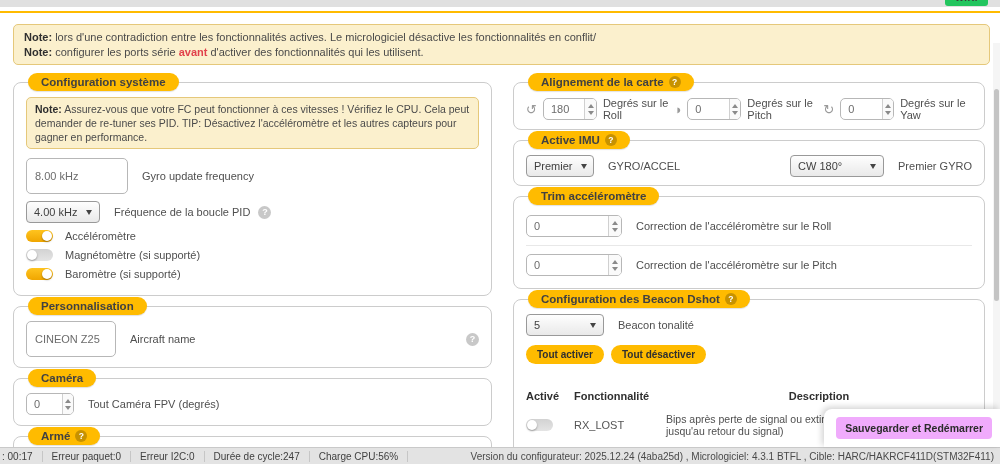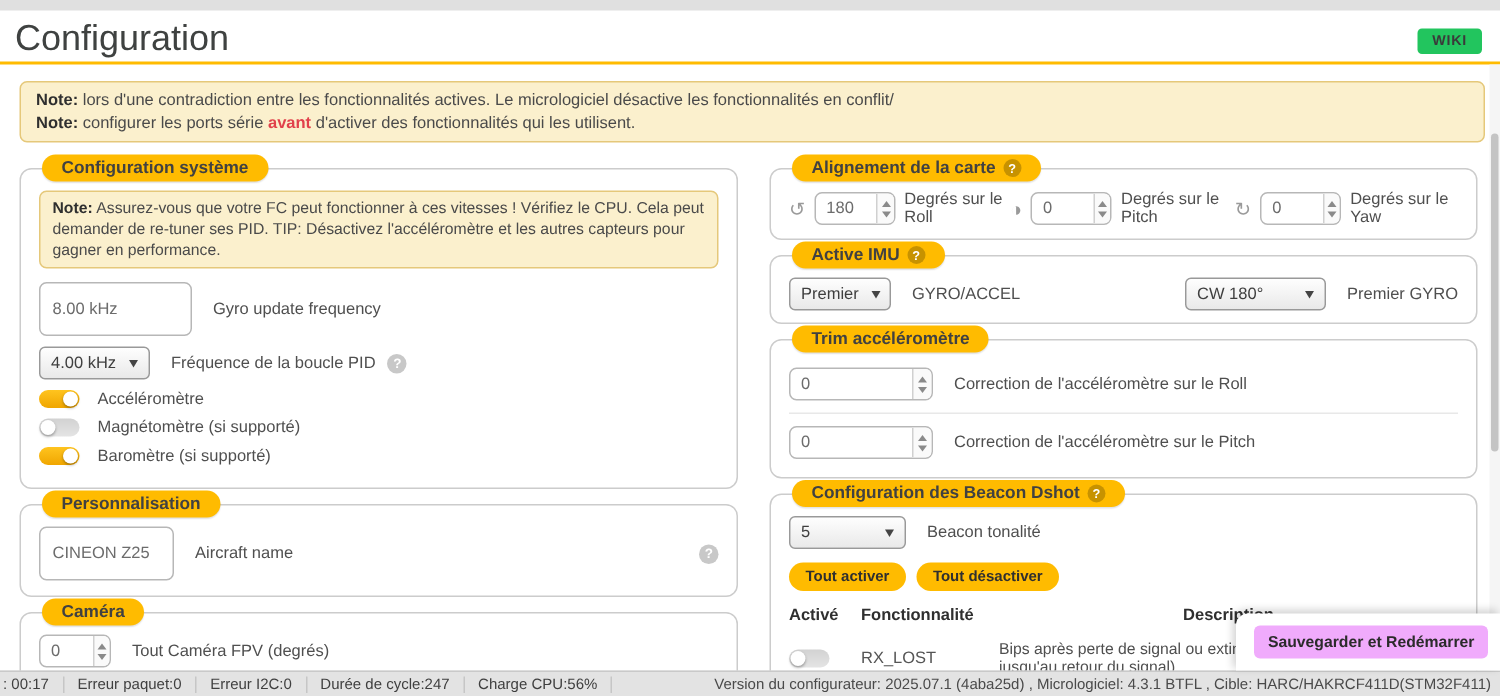--- a/index.html
+++ b/index.html
@@ -80,21 +80,21 @@
   .axis-icon { color:#9a9a9a; font-size:13px; line-height:13px; }
 
   .imu-row { display:flex; align-items:center; font-size:11px; }
   .imu-right { margin-left:auto; display:flex; align-items:center; }
 
   .trim-row { display:flex; align-items:center; font-size:11px; padding:8px 0; }
   .trim-row.first { border-bottom:1px solid #e8e8e8; }
 
   .btn-yellow { background:#ffbb00; border:none; border-radius:10px; padding:4px 11px;
     font-size:10px; font-weight:bold; color:#2f2f2f; cursor:pointer; font-family:inherit; }
-  .btn-wrap { display:flex; gap:7px; margin:9px 0 6px 0; }
+  .btn-wrap { display:flex; gap:7px; margin:9px 0 22px 0; }
 
   .btable { width:100%; font-size:11px; }
   .bt-head, .bt-row { display:grid; grid-template-columns:48px 92px 1fr; align-items:center; }
   .bt-head { font-weight:bold; color:#2f2f2f; padding:4px 0 6px 0; }
   .bt-head .desc-h { text-align:center; }
   .bt-row { padding:5px 0; }
   .bt-row .feat { color:#555; }
   .bt-row .desc { font-size:10.5px; color:#4f4f4f; }
 
   .savebar { position:absolute; right:0; bottom:17px; background:#fff; border-top-left-radius:8px;
@@ -112,21 +112,20 @@
   .vscroll { position:absolute; right:0; top:43px; bottom:17px; width:7px; background:#f5f5f5; z-index:4; }
   .vthumb { position:absolute; right:1px; top:46px; width:5px; height:212px; border-radius:3px; background:#c4c4c4; }
 </style>
 </head>
 <body>
 
 <div class="app">
   <div class="top-strip"></div>
 
   <header>
-    <h1>Configuration</h1>
     <button class="wiki-btn">WIKI</button>
   </header>
 
   <div class="gnote">
     <div><b>Note:</b><span> lors d'une contradiction entre les fonctionnalités actives. Le micrologiciel désactive les fonctionnalités en conflit/</span></div>
     <div><b>Note:</b><span> configurer les ports série </span><span class="red">avant</span><span> d'activer des fonctionnalités qui les utilisent.</span></div>
   </div>
 
   <div class="cols">
 
@@ -357,15 +356,15 @@
   <div class="savebar">
     <button class="save-btn">Sauvegarder et Redémarrer</button>
   </div>
 
   <footer>
     <span class="stat">: 00:17</span>
     <span class="stat">Erreur paquet:0</span>
     <span class="stat">Erreur I2C:0</span>
     <span class="stat">Durée de cycle:247</span>
     <span class="stat">Charge CPU:56%</span>
-    <span class="version">Version du configurateur: 2025.07.1 (4aba25d) , Micrologiciel: 4.3.1 BTFL , Cible: HARC/HAKRCF411D(STM32F411)</span>
+    <span class="version">Version du configurateur: 2025.12.24 (4aba25d) , Micrologiciel: 4.3.1 BTFL , Cible: HARC/HAKRCF411D(STM32F411)</span>
   </footer>
 </div>
 
 </body></html>

